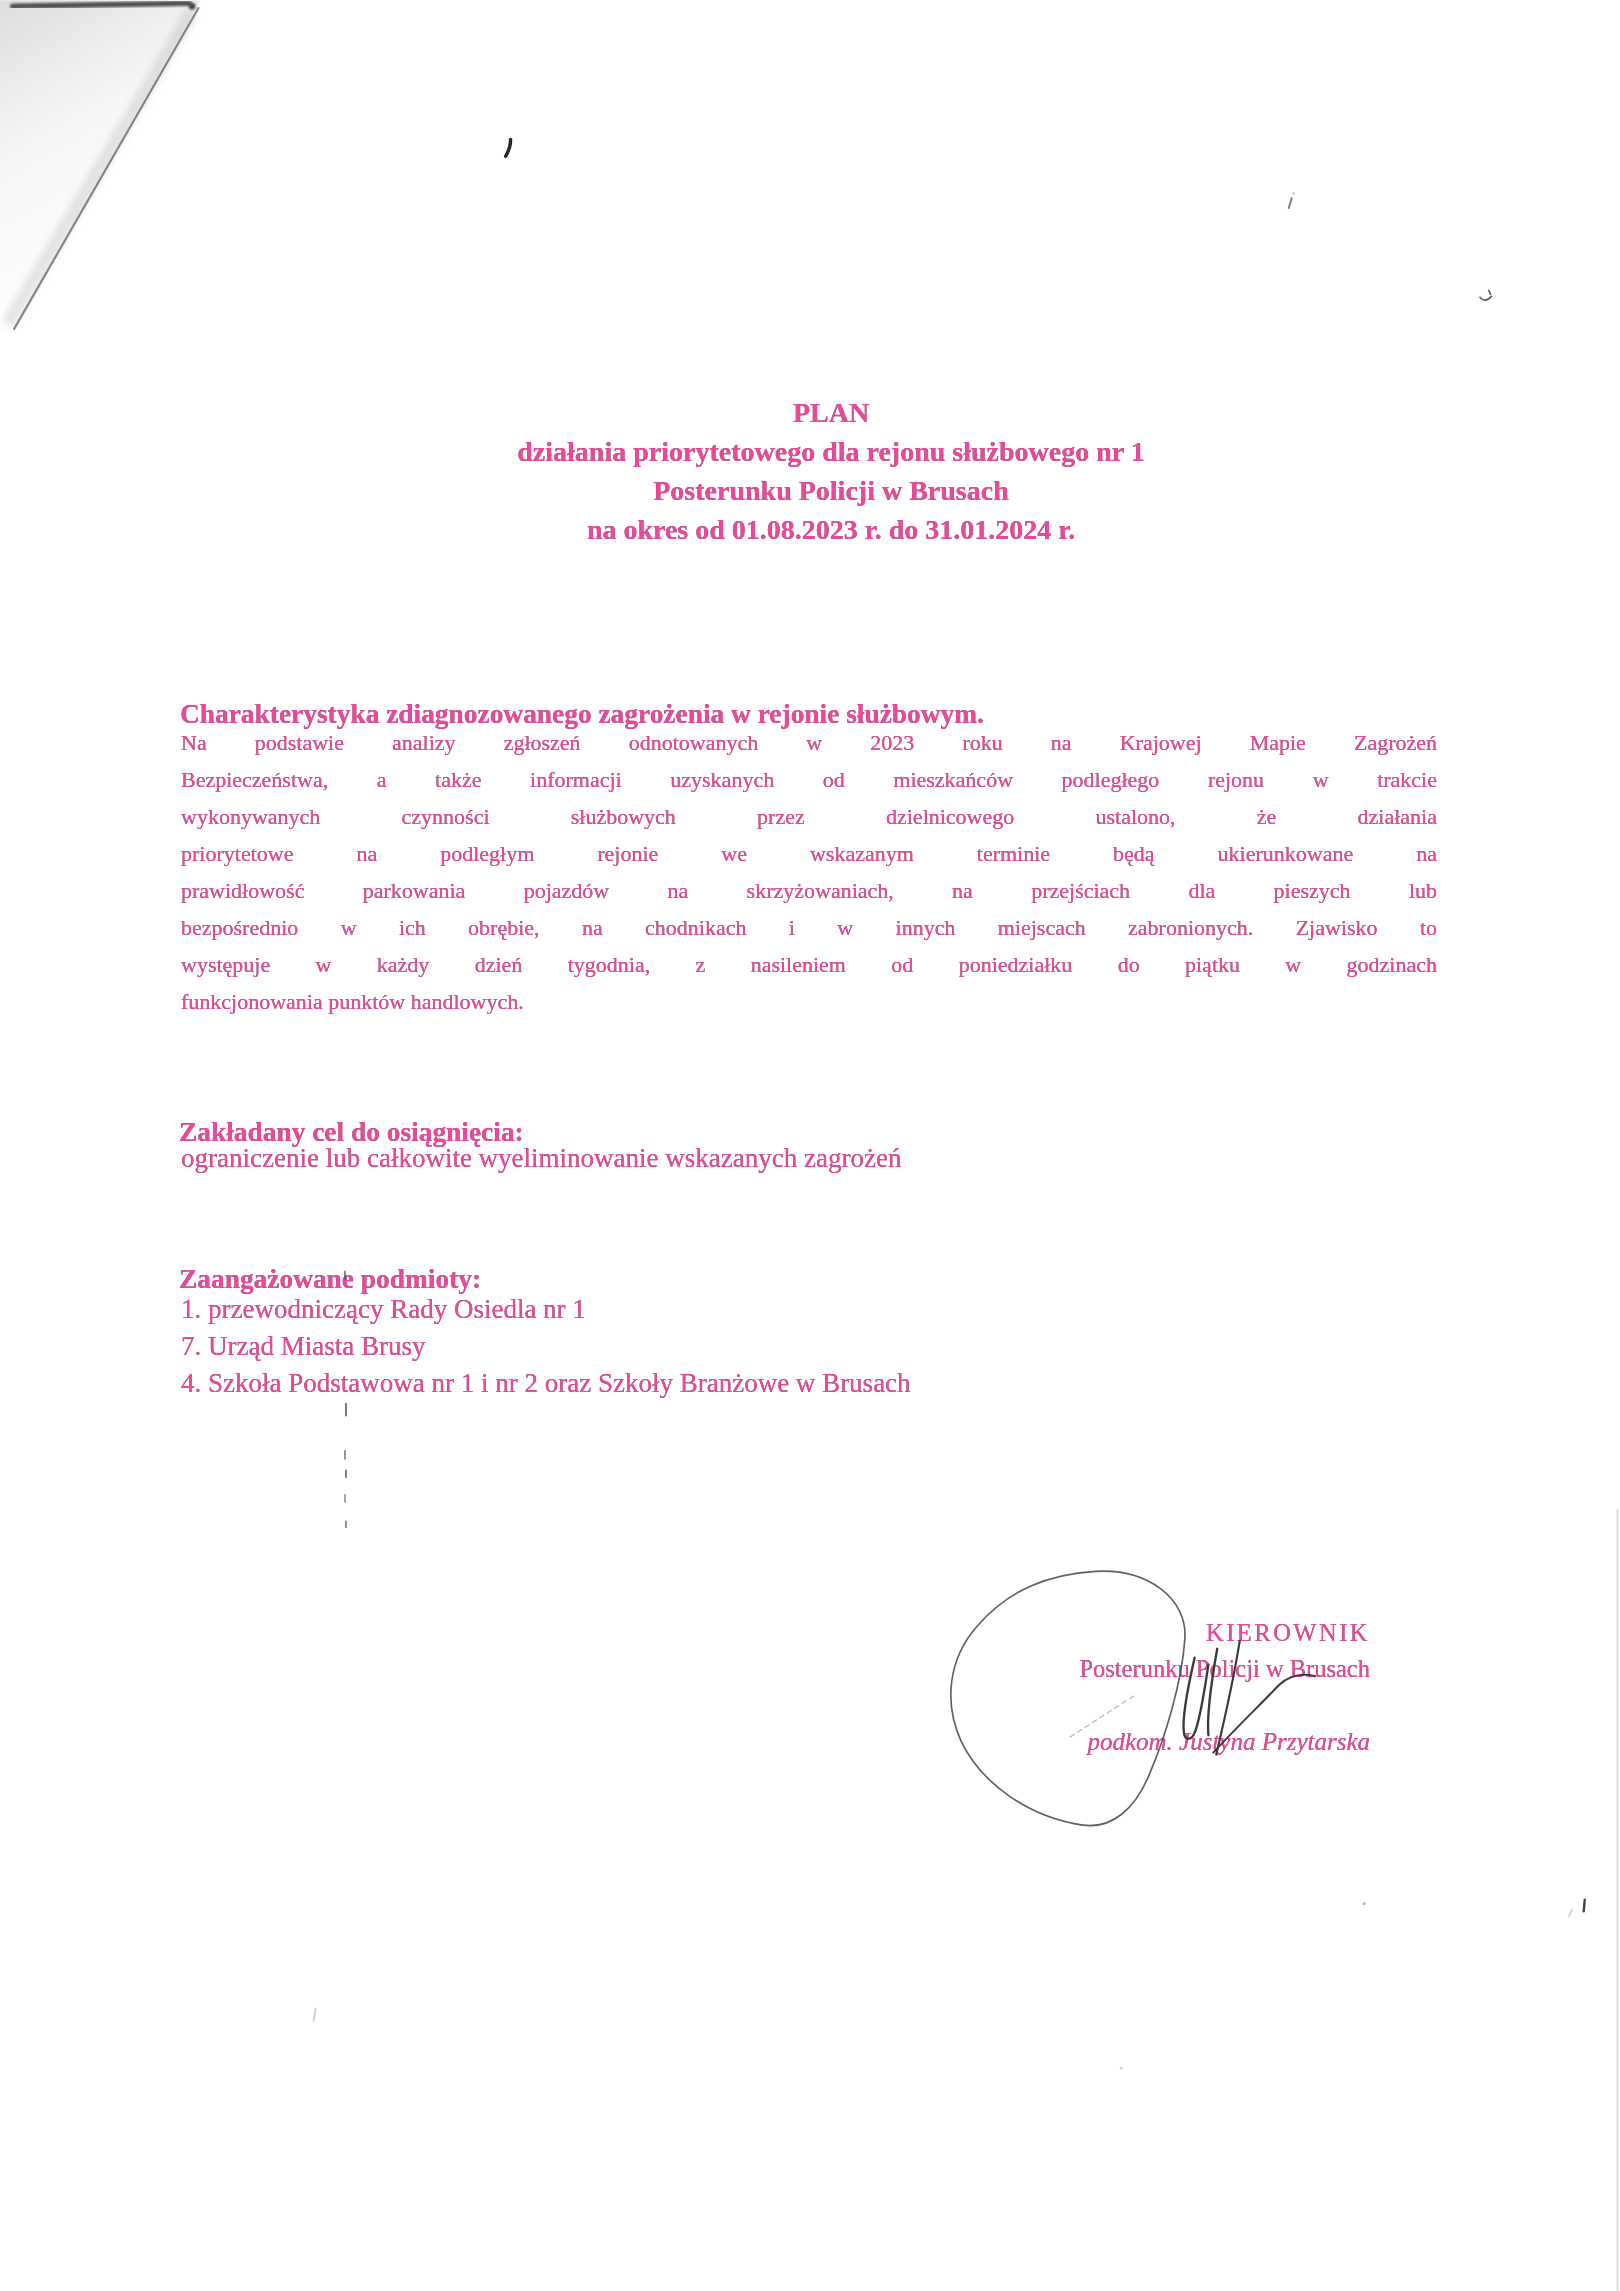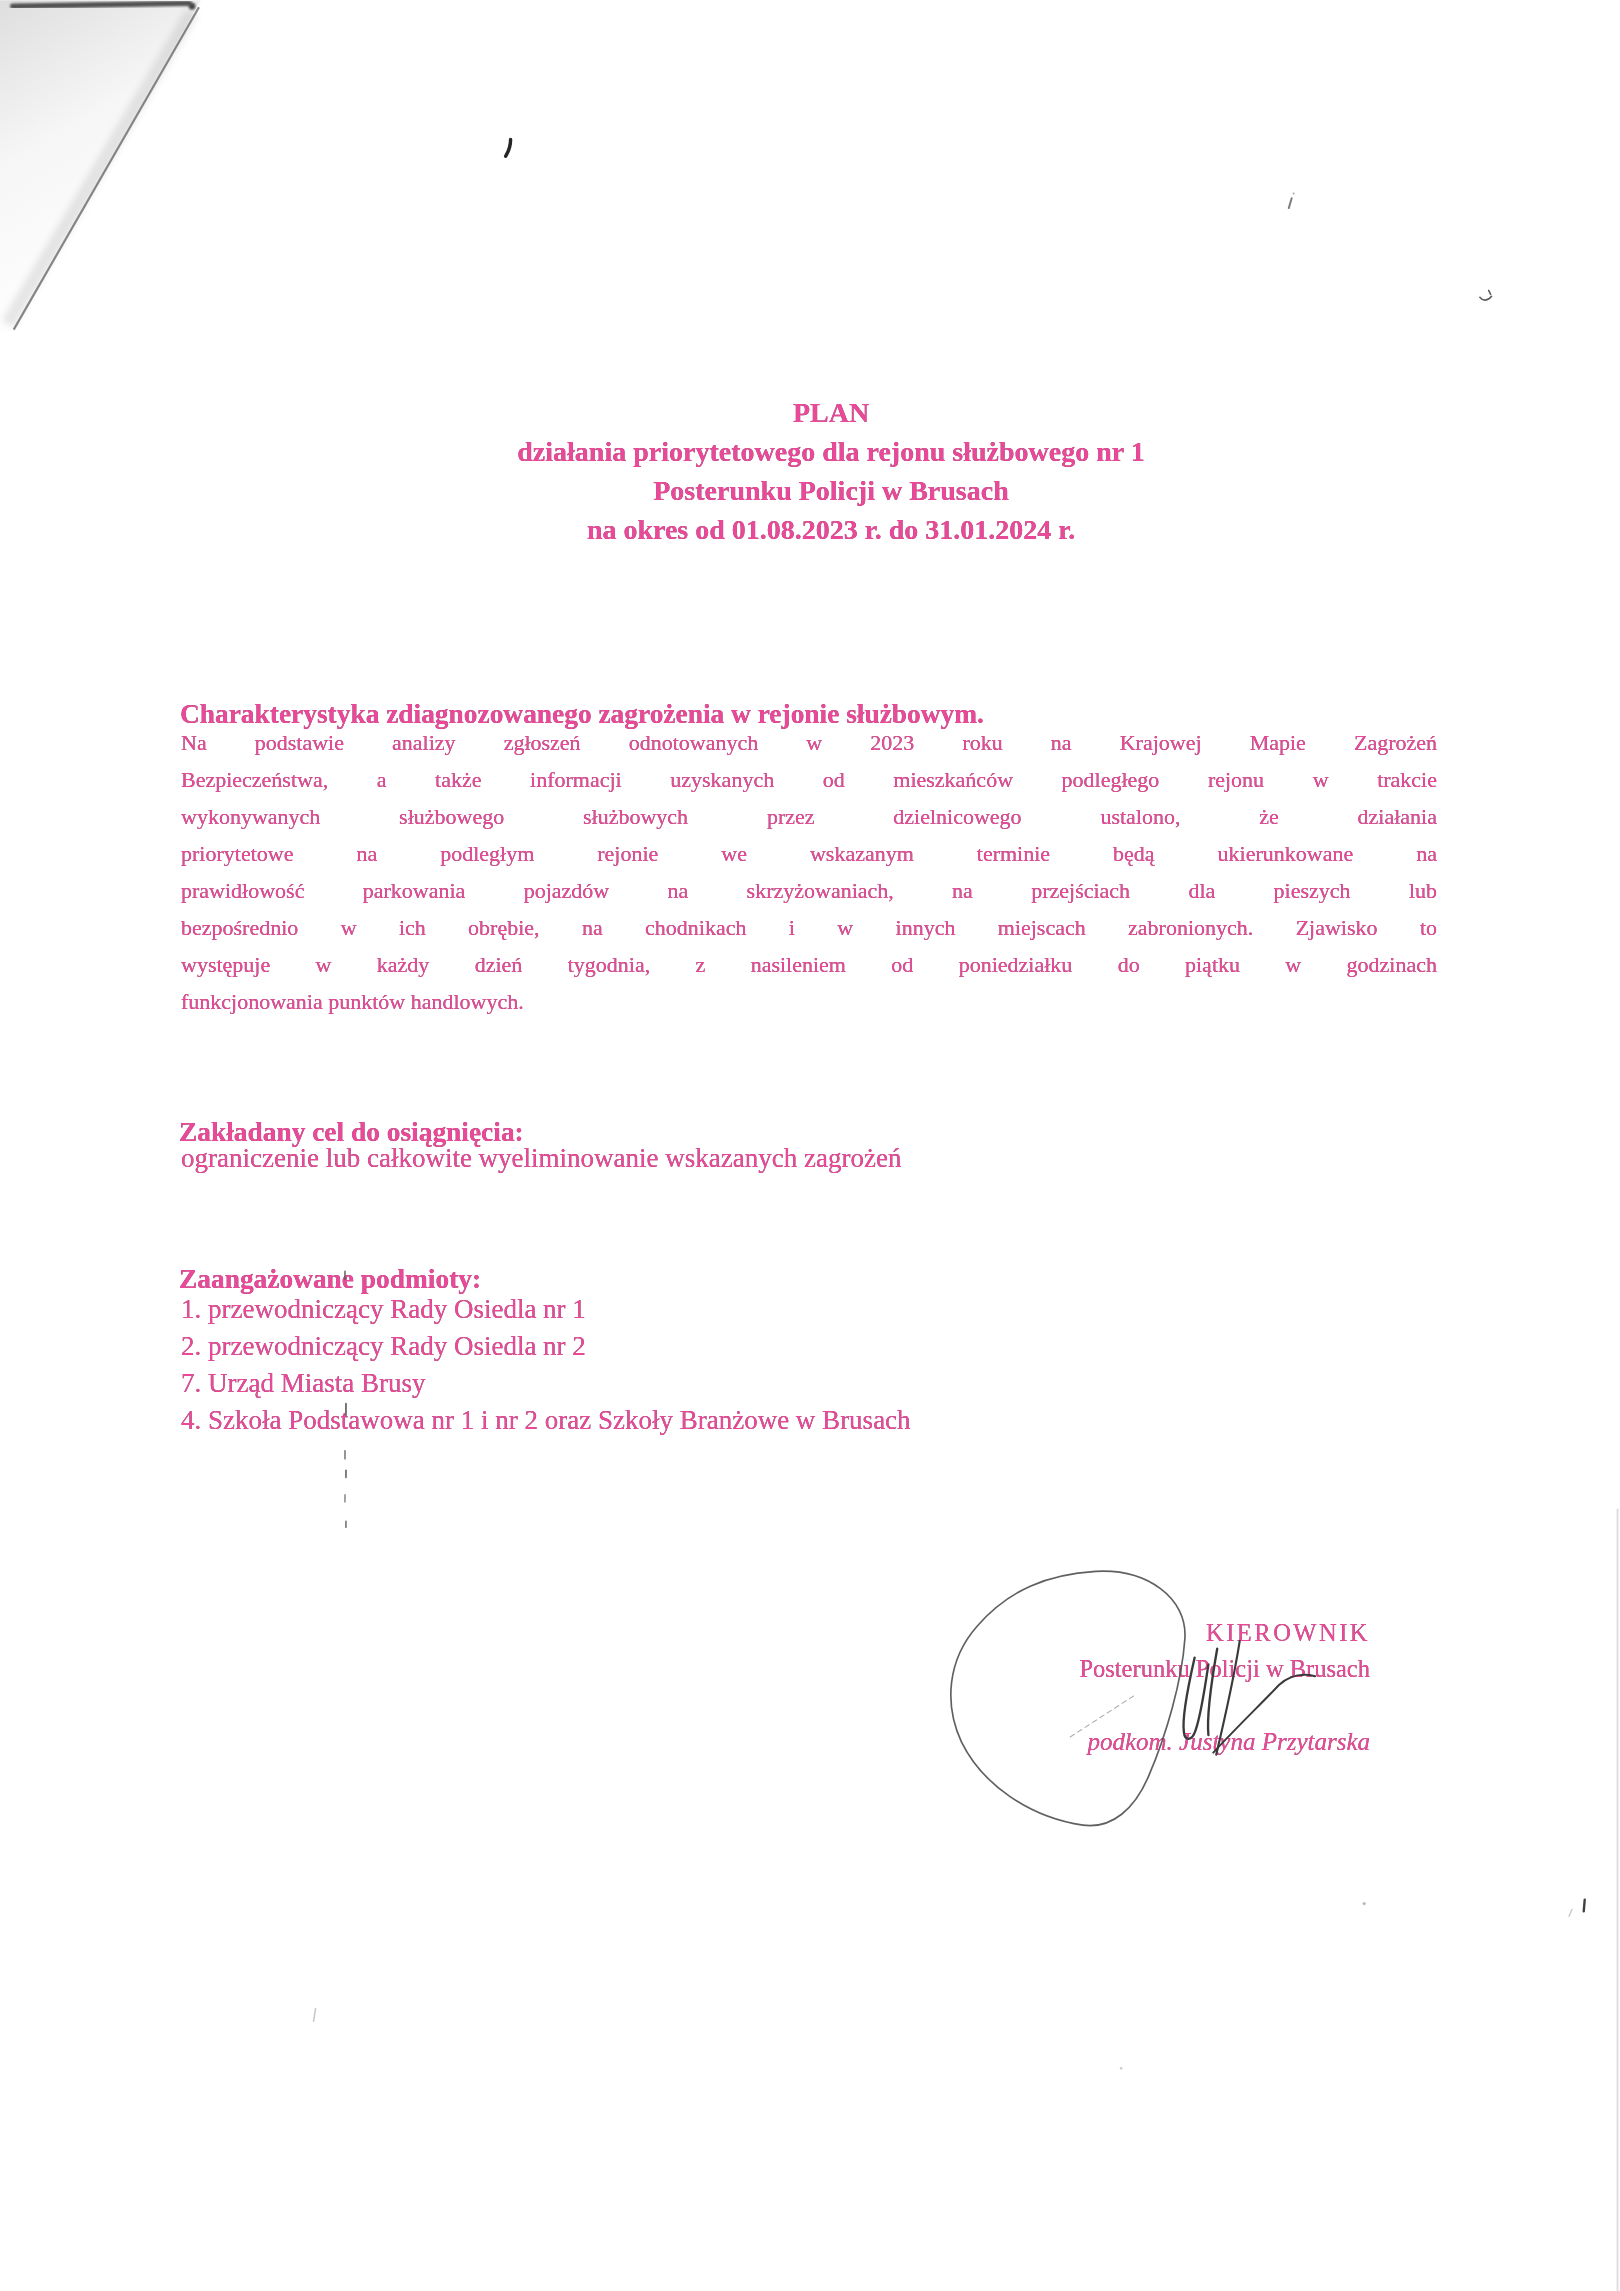--- a/index.html
+++ b/index.html
@@ -88,36 +88,35 @@
   <div>działania priorytetowego dla rejonu służbowego nr 1</div>
   <div>Posterunku Policji w Brusach</div>
   <div>na okres od 01.08.2023 r. do 31.01.2024 r.</div>
 </div>
 
 <div class="abs heading ink" id="diagnosis-heading">Charakterystyka zdiagnozowanego zagrożenia w rejonie służbowym.</div>
 
 <div class="abs para ink">
   <div class="ln">Na podstawie analizy zgłoszeń odnotowanych w 2023 roku na Krajowej Mapie Zagrożeń</div>
   <div class="ln">Bezpieczeństwa, a także informacji uzyskanych od mieszkańców podległego rejonu w trakcie</div>
-  <div class="ln">wykonywanych służbowego służbowych przez dzielnicowego ustalono, że działania</div>
+  <div class="ln">wykonywanych czynności służbowych przez dzielnicowego ustalono, że działania</div>
   <div class="ln">priorytetowe na podległym rejonie we wskazanym terminie będą ukierunkowane na</div>
   <div class="ln">prawidłowość parkowania pojazdów na skrzyżowaniach, na przejściach dla pieszych lub</div>
   <div class="ln">bezpośrednio w ich obrębie, na chodnikach i w innych miejscach zabronionych. Zjawisko to</div>
   <div class="ln">występuje w każdy dzień tygodnia, z nasileniem od poniedziałku do piątku w godzinach</div>
   <div class="ln last">funkcjonowania punktów handlowych.</div>
 </div>
 
 <div class="abs heading ink" id="goal-heading">Zakładany cel do osiągnięcia:</div>
 <div class="abs ink" id="goal-text">ograniczenie lub całkowite wyeliminowanie wskazanych zagrożeń</div>
 
 <div class="abs heading ink" id="entities-heading">Zaangażowane podmioty:</div>
 
 <div class="abs list ink">
   <div class="li">1. przewodniczący Rady Osiedla nr 1</div>
-  <div class="li">2. przewodniczący Rady Osiedla nr 2</div>
   <div class="li">7. Urząd Miasta Brusy</div>
   <div class="li">4. Szkoła Podstawowa nr 1 i nr 2 oraz Szkoły Branżowe w Brusach</div>
 </div>
 
 <div class="abs sig-line ink" id="sig-role-1">KIEROWNIK</div>
 <div class="abs sig-line ink" id="sig-role-2">Posterunku Policji w Brusach</div>
 <div class="abs sig-line ink" id="sig-name">podkom. Justyna Przytarska</div>
 
 <svg id="artifact-layer" class="abs" viewBox="0 0 1653 2338" xmlns="http://www.w3.org/2000/svg">
   <defs>

